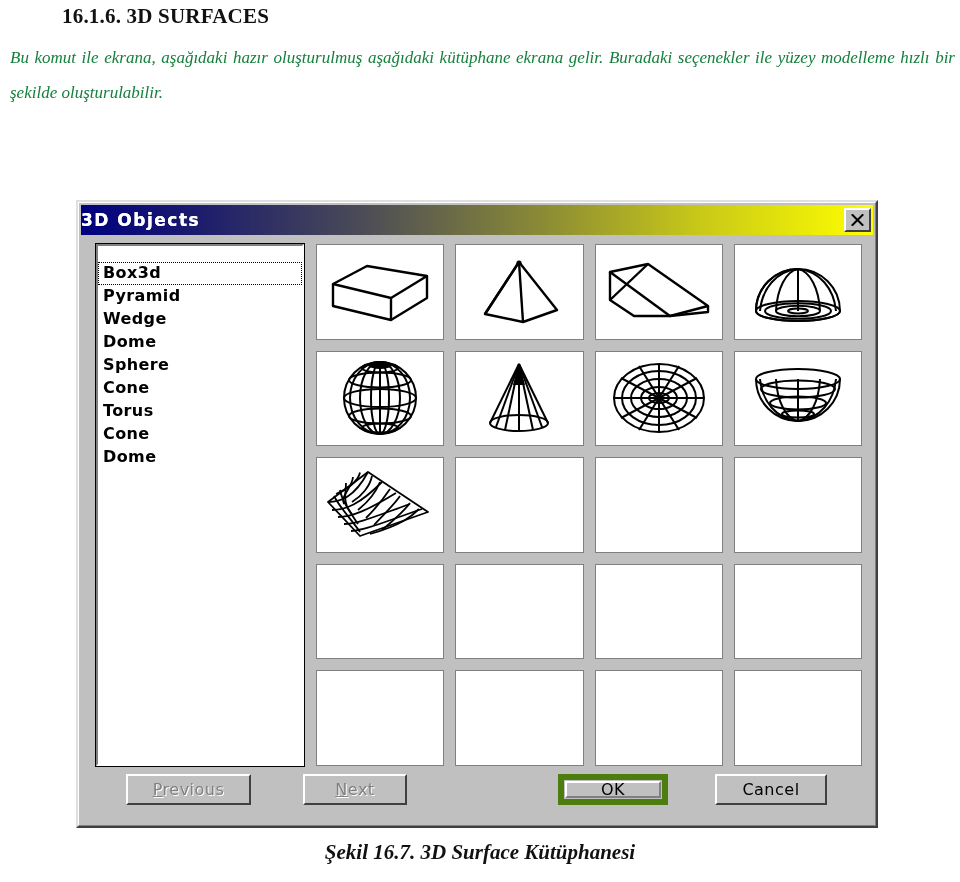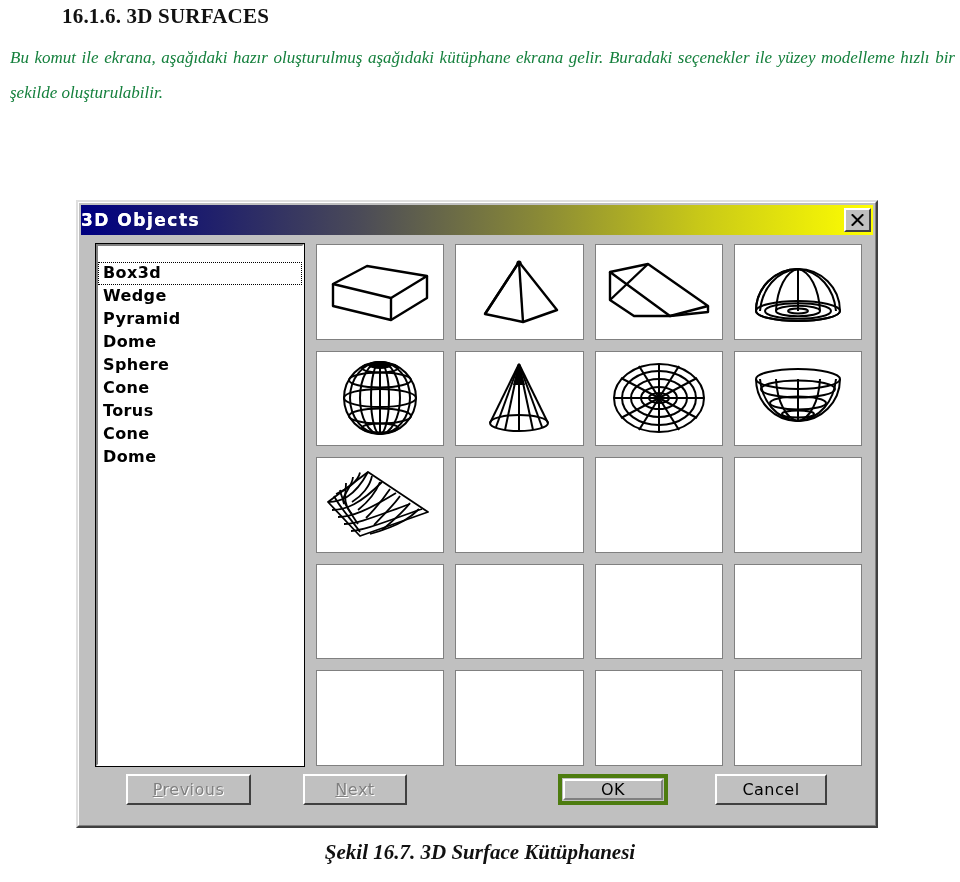--- a/index.html
+++ b/index.html
@@ -197,21 +197,21 @@
     color: #000000;
     cursor: default;
     user-select: none;
   }
   .btn .mn { text-decoration: underline; }
   .btn.disabled {
     color: #808080;
     text-shadow: 1px 1px 0 #ffffff;
   }
   .btn.default-btn {
-    border: 4px solid #4d7c0f;
+    border: 6px solid #4d7c0f;
   }
   .btn.default-btn .inner {
     position: absolute;
     inset: 1px;
     border-top: 2px solid #ffffff;
     border-left: 2px solid #ffffff;
     border-right: 2px solid #808080;
     border-bottom: 2px solid #808080;
     box-sizing: border-box;
     pointer-events: none;
@@ -237,22 +237,22 @@
         <svg width="13" height="12" viewBox="0 0 13 12" aria-hidden="true">
           <path d="M1.5 1 L6.5 6 L1.5 11 M11.5 1 L6.5 6 L11.5 11" stroke="#000" stroke-width="2" fill="none" stroke-linecap="square"></path>
         </svg>
       </span>
     </div>
   </div>
 
   <div class="listbox">
     <div class="listbox-scroll">
       <div class="list-item selected">Box3d</div>
+      <div class="list-item">Pyramid</div>
       <div class="list-item">Wedge</div>
-      <div class="list-item">Pyramid</div>
       <div class="list-item">Dome</div>
       <div class="list-item">Sphere</div>
       <div class="list-item">Cone</div>
       <div class="list-item">Torus</div>
       <div class="list-item">Cone</div>
       <div class="list-item">Dome</div>
     </div>
   </div>
 
   <div class="grid">

